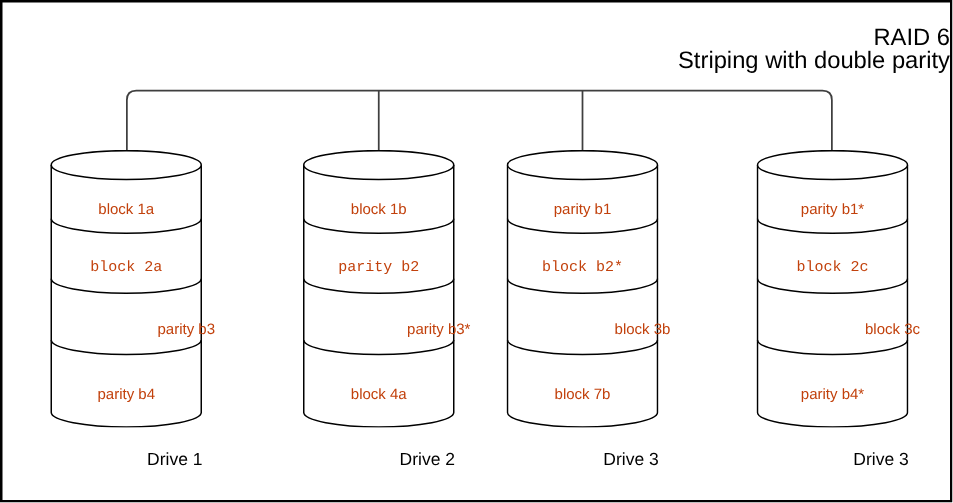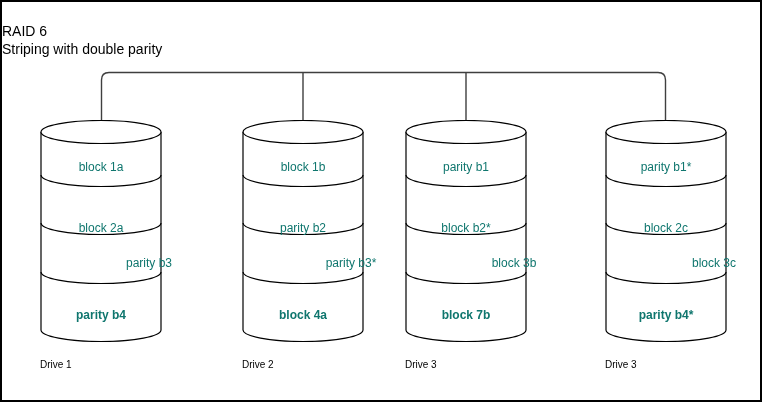--- a/index.html
+++ b/index.html
@@ -15,23 +15,23 @@
     box-sizing: border-box;
     border: 2px solid #000000;
     background: #ffffff;
     overflow: hidden;
   }
   .title-block {
     position: absolute;
     top: 20px;
     left: 0;
     width: 100%;
-    text-align: left;
+    text-align: right;
     color: #000000;
-    font-size: 14px;
+    font-size: 19px;
     line-height: 18px;
   }
   .connector-svg {
     position: absolute;
     top: 0;
     left: 0;
   }
   .drive {
     position: absolute;
     top: 118px;
@@ -44,34 +44,34 @@
     left: 0;
   }
   .block-label {
     position: absolute;
     left: 0;
     width: 100%;
     height: 16px;
     text-align: center;
     font-size: 12px;
     line-height: 16px;
-    color: #0f766e;
+    color: #c2410c;
     white-space: nowrap;
   }
   .b0 { top: 39px; }
-  .b1 { top: 100px; }
+  .b1 { top: 86px; font-family: Liberation Mono, monospace; }
   .b2 { top: 135px; margin-left: 48px; }
-  .b3 { top: 187px; font-weight: bold; }
+  .b3 { top: 187px; }
   .drive-label {
     position: absolute;
     top: 239px;
     left: 0;
     width: 100%;
-    text-align: left;
-    font-size: 10px;
+    text-align: right;
+    font-size: 14px;
     color: #000000;
     white-space: nowrap;
   }
 </style>
 </head>
 <body>
 
 <div class="canvas">
 
   <div class="title-block">

